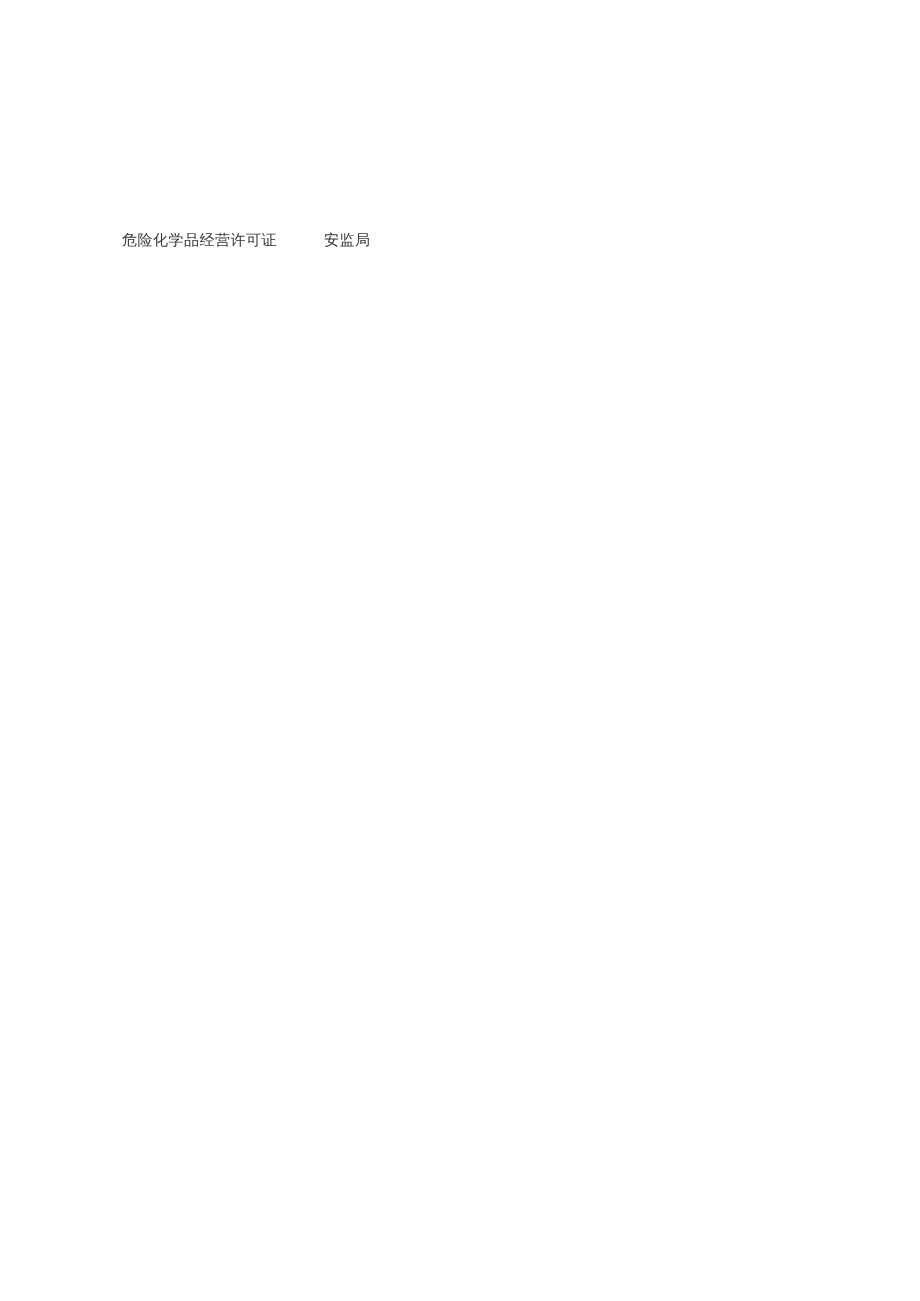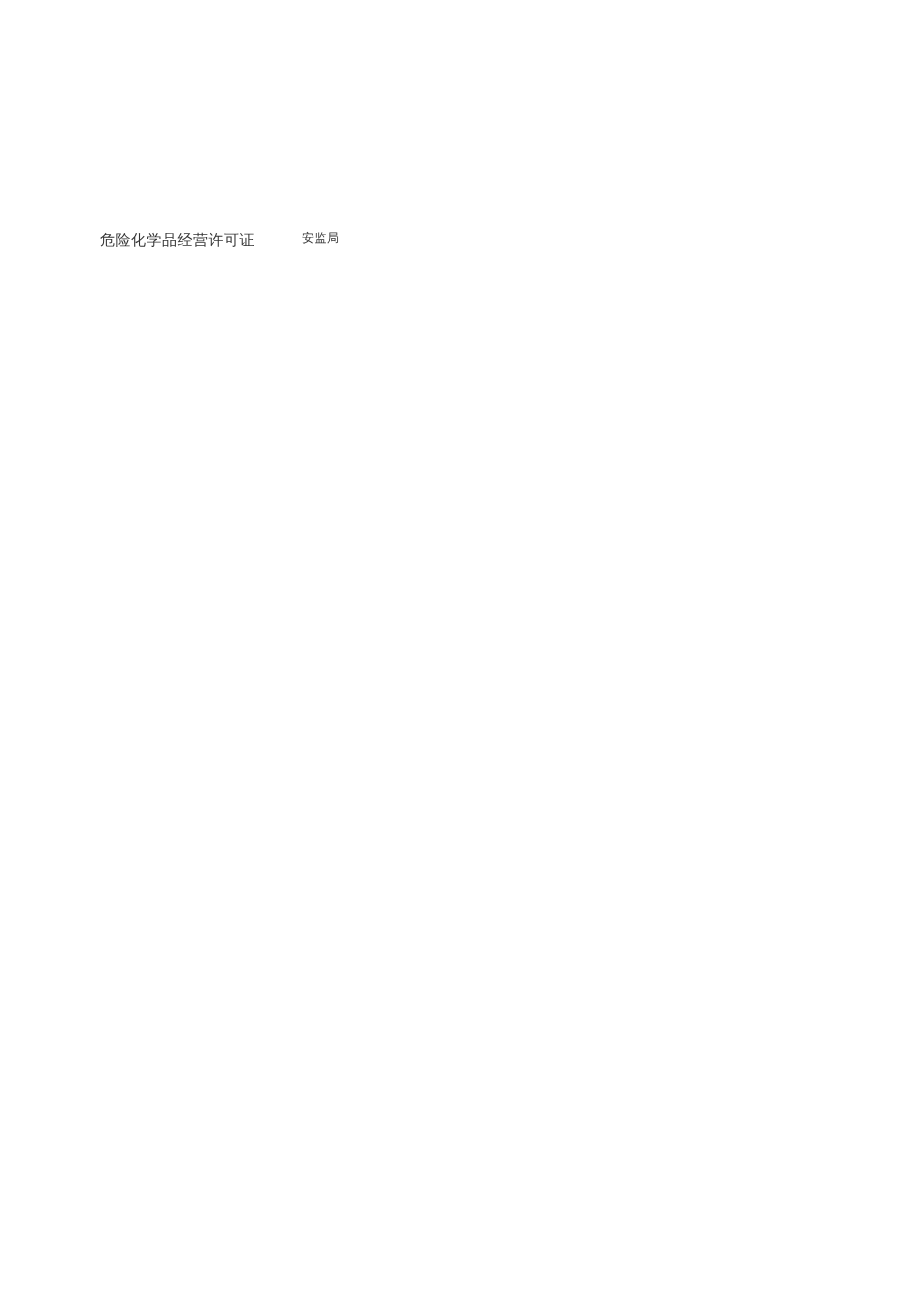--- a/index.html
+++ b/index.html
@@ -10,34 +10,34 @@
     body {
       width: 920px;
       height: 1301px;
       background: #ffffff;
       font-family: "SimSun", "宋体", serif;
       position: relative;
     }
     .page-content {
       position: absolute;
       top: 230px;
-      left: 100px;
+      left: 122px;
       display: flex;
       align-items: flex-start;
     }
     .col-left {
       width: 160px;
       font-size: 15px;
       color: #333333;
       line-height: 1.4;
       letter-spacing: 0.5px;
     }
     .col-right {
       width: 100px;
-      font-size: 12px;
+      font-size: 15px;
       color: #333333;
       line-height: 1.4;
       margin-left: 42px;
       letter-spacing: 0.5px;
     }
   </style>
 </head>
 <body>
 
 <div class="page-content">

